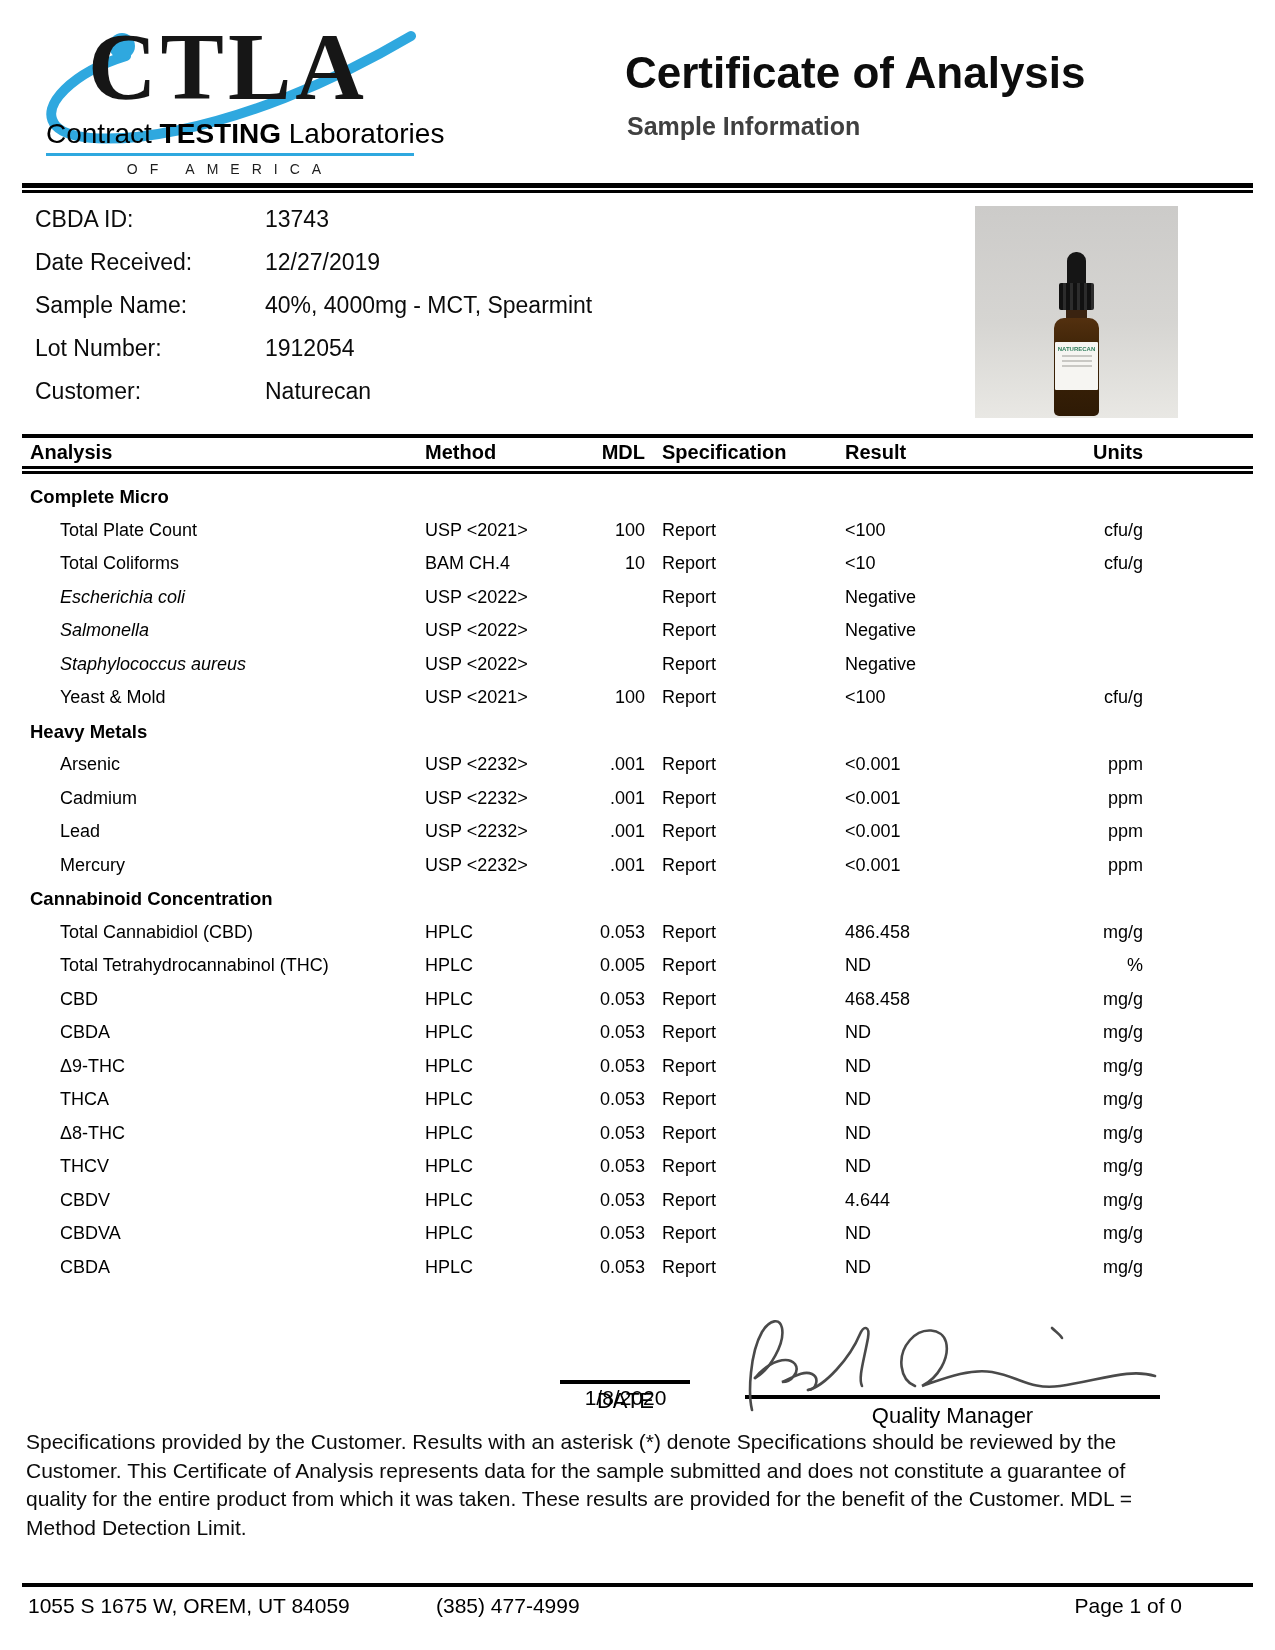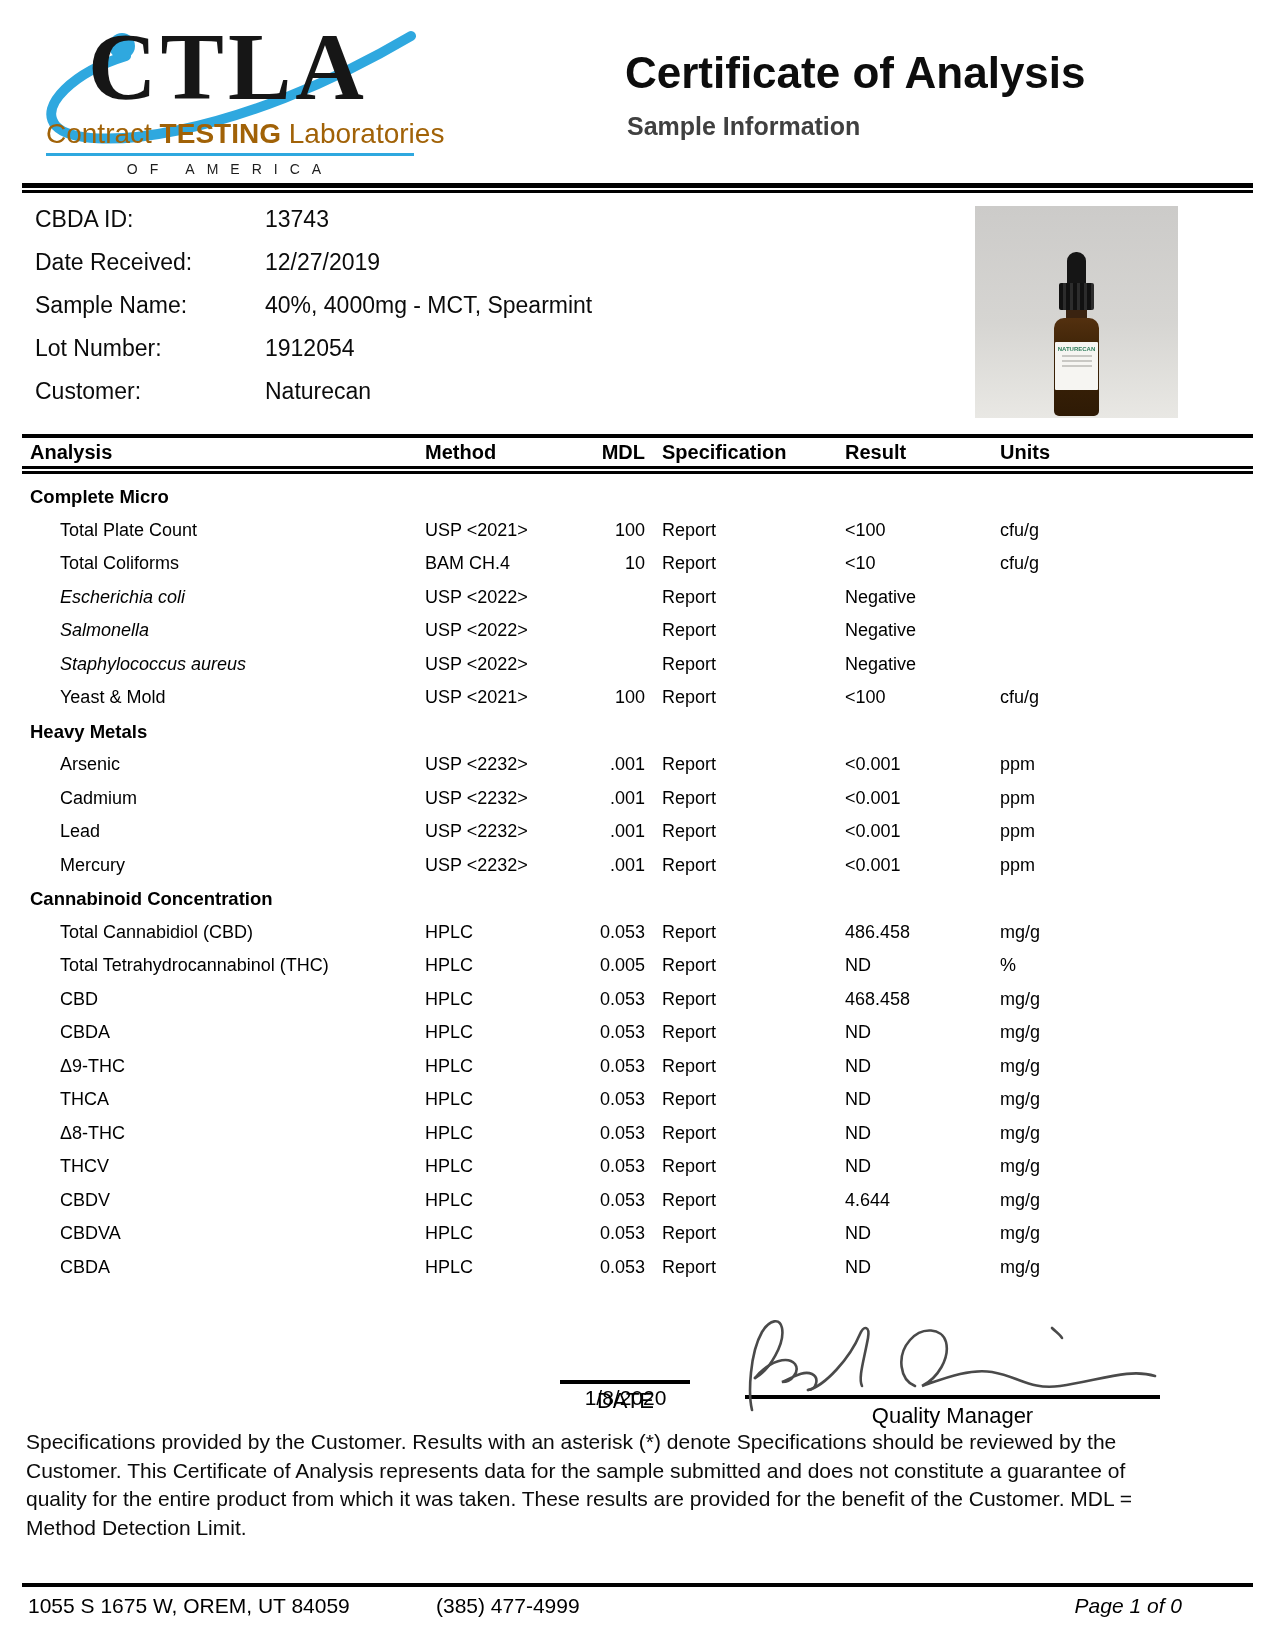--- a/index.html
+++ b/index.html
@@ -7,21 +7,21 @@
   body { font-family:"Liberation Sans", sans-serif; color:#000; }
   .page { position:relative; width:1275px; height:1650px; background:#fff; overflow:hidden; }
 
   
   .logo { position:absolute; left:30px; top:12px; width:390px; height:160px; }
   .logo-swoosh { position:absolute; left:0; top:0; z-index:1; }
   .logo-acronym { position:absolute; left:58px; top:8px; z-index:2;
     font-family:"Liberation Serif", serif; font-weight:bold; font-size:95px;
     letter-spacing:4px; color:#161616; line-height:95px; }
   .logo-line1 { position:absolute; left:16px; top:106px; width:368px; z-index:2;
-    font-size:28px; color:#a16207; letter-spacing:0px; white-space:nowrap; }
+    font-size:28px; color:#000000; letter-spacing:0px; white-space:nowrap; }
   .logo-line1 b { font-weight:bold; }
   .logo-rule { position:absolute; left:16px; top:141px; width:368px; height:3px;
     background:#2fa8df; z-index:2; }
   .logo-line2 { position:absolute; left:16px; top:149px; width:368px; z-index:2;
     text-align:center; font-size:14px; font-weight:normal; letter-spacing:12px;
     color:#1d1d1d; }
 
   
   .doc-title { position:absolute; left:625px; top:48px; font-size:44px; font-weight:bold; color:#0d0d0d; }
   .doc-subtitle { position:absolute; left:627px; top:112px; font-size:25px; font-weight:bold; color:#404040; }
@@ -65,21 +65,21 @@
   .tbody { position:absolute; left:0; top:480px; width:1275px; }
   .trow { position:relative; height:33.5px; font-size:18px; line-height:33.5px; }
   .trow.section { font-weight:bold; font-size:18.5px; }
   .cell { position:absolute; top:0; white-space:nowrap; }
   .c-a   { left:60px; }
   .c-a.sec { left:30px; }
   .c-m   { left:425px; }
   .c-mdl { left:510px; width:135px; text-align:right; }
   .c-s   { left:662px; }
   .c-r   { left:845px; }
-  .c-u   { left:1000px; width:143px; text-align:left; }
+  .c-u   { left:1000px; width:143px; text-align:right; }
   .thead .cell { top:0; line-height:24px; }
   .thead .c-a { left:30px; }
   .italic { font-style:italic; }
 
   
   .sig-date-value { position:absolute; left:563px; top:1350px; width:125px;
     text-align:center; font-size:21px;margin-top:36px; }
   .sig-date-line  { position:absolute; left:560px; top:1380px; width:130px; height:4px; background:#000; }
   .sig-date-label { position:absolute; left:563px; top:1388px; width:125px;
     text-align:center; font-size:22px; }
@@ -87,21 +87,21 @@
   .sig-line { position:absolute; left:745px; top:1395px; width:415px; height:4px; background:#000; }
   .sig-role { position:absolute; left:745px; top:1403px; width:415px;
     text-align:center; font-size:22px; }
 
   
   .disclaimer { position:absolute; left:26px; top:1428px; width:1140px;
     font-size:21px; line-height:28.5px; color:#0b0b0b; }
   .footer-address { position:absolute; left:28px; top:1594px; font-size:21px; }
   .footer-phone   { position:absolute; left:420px; top:1594px; font-size:21px;margin-left:16px; }
   .footer-page    { position:absolute; left:1040px; top:1594px; width:142px;
-    text-align:right; font-size:21px;font-style:italic; }
+    text-align:right; font-size:21px; }
 </style>
 </head>
 <body>
 
 <div class="page">
 
   <div class="logo">
     <svg class="logo-swoosh" width="390" height="160" viewBox="0 0 390 160">
       <path d="M 96 44 C 44 60 8 94 26 114 C 52 142 205 128 381 24" fill="none" stroke="#2fa8df" stroke-width="10" stroke-linecap="round"></path>
       <circle cx="92" cy="34" r="13" fill="#2fa8df"></circle>

